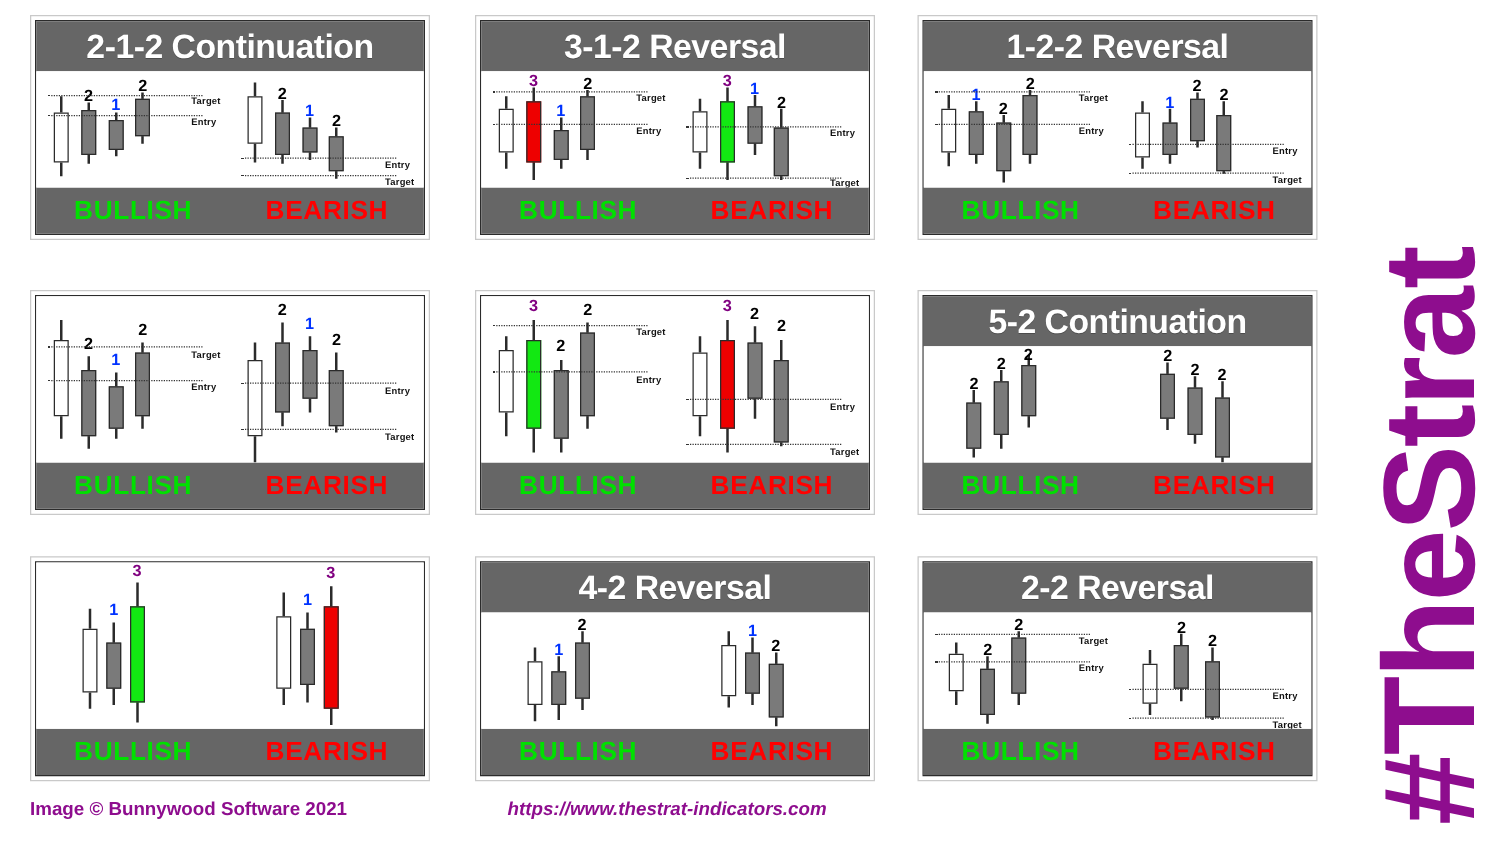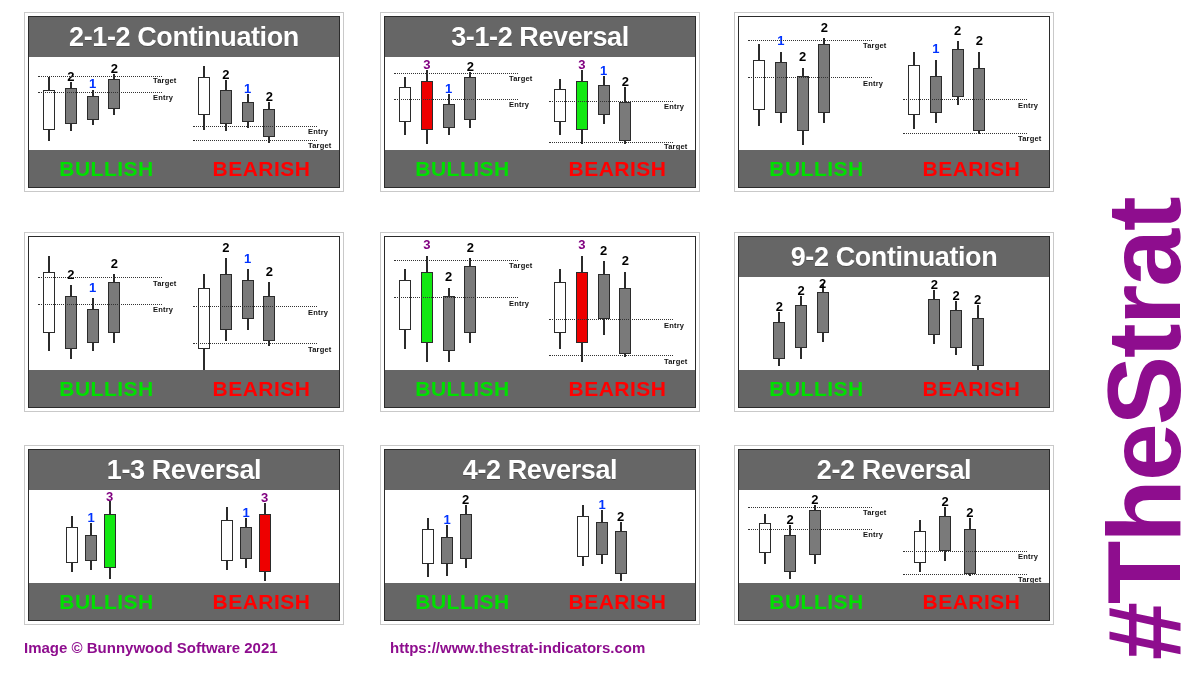--- a/index.html
+++ b/index.html
@@ -207,20 +207,21 @@
           </div>
         </div>
         <div class="panel-footer">
           <div class="foot-half bull">BULLISH</div>
           <div class="foot-half bear">BEARISH</div>
         </div>
       </div>
     </div>
     <div class="panel" style="left: 734px; top: 12px; width: 320px; height: 180px;">
       <div class="panel-inner">
+        <div class="panel-title">1-2-2 Reversal</div>
         <div class="panel-chart">
           <div class="cd" style="left: 0%; top: 0px; width: 50%; height: 100%;">
             <div class="cd" style="left: 13%; width: 12px; margin-left: -6px; top: 0px; height: 100%;">
               <div class="wick" style="top: 20%; height: 62%;"></div>
               <div class="body b-white" style="top: 32%; height: 38%;"></div>
             </div>
             <div class="cd" style="left: 27%; width: 12px; margin-left: -6px; top: 0px; height: 100%;">
               <div class="wick" style="top: 26%; height: 54%;"></div>
               <div class="body b-gray" style="top: 34%; height: 38%;"></div>
             </div>
@@ -387,21 +388,21 @@
           </div>
         </div>
         <div class="panel-footer">
           <div class="foot-half bull">BULLISH</div>
           <div class="foot-half bear">BEARISH</div>
         </div>
       </div>
     </div>
     <div class="panel" style="left: 734px; top: 232px; width: 320px; height: 180px;">
       <div class="panel-inner">
-        <div class="panel-title">9-2 Continuation</div>
+        <div class="panel-title">5-2 Continuation</div>
         <div class="panel-chart">
           <div class="cd" style="left: 0%; top: 0px; width: 50%; height: 100%;">
             <div class="cd" style="left: 26%; width: 12px; margin-left: -6px; top: 0px; height: 100%;">
               <div class="wick" style="top: 38%; height: 58%;"></div>
               <div class="body b-gray" style="top: 48%; height: 40%;"></div>
             </div>
             <div class="lbl l-2" style="left: 26%; top: 25%;">2</div>
             <div class="cd" style="left: 40%; width: 12px; margin-left: -6px; top: 0px; height: 100%;">
               <div class="wick" style="top: 20%; height: 68%;"></div>
               <div class="body b-gray" style="top: 30%; height: 46%;"></div>
@@ -432,21 +433,20 @@
           </div>
         </div>
         <div class="panel-footer">
           <div class="foot-half bull">BULLISH</div>
           <div class="foot-half bear">BEARISH</div>
         </div>
       </div>
     </div>
     <div class="panel" style="left: 24px; top: 445px; width: 320px; height: 180px;">
       <div class="panel-inner">
-        <div class="panel-title">1-3 Reversal</div>
         <div class="panel-chart">
           <div class="cd" style="left: 0%; top: 0px; width: 50%; height: 100%;">
             <div class="cd" style="left: 28%; width: 12px; margin-left: -6px; top: 0px; height: 100%;">
               <div class="wick" style="top: 28%; height: 60%;"></div>
               <div class="body b-white" style="top: 40%; height: 38%;"></div>
             </div>
             <div class="cd" style="left: 40%; width: 12px; margin-left: -6px; top: 0px; height: 100%;">
               <div class="wick" style="top: 36%; height: 50%;"></div>
               <div class="body b-gray" style="top: 48%; height: 28%;"></div>
             </div>
@@ -575,14 +575,14 @@
       </div>
     </div>
   </div>
 
 <div id="brand">
   <div id="brand-text">#TheStrat</div>
 </div>
 
 <div id="footer-bar">
   <div class="foot-txt" style="left:24px;">Image © Bunnywood Software 2021</div>
-  <div class="foot-txt" style="left:390px;">https://www.thestrat-indicators.com</div>
+  <div class="foot-txt" style="left:406px;font-style:italic;">https://www.thestrat-indicators.com</div>
 </div>
 
 </body></html>

